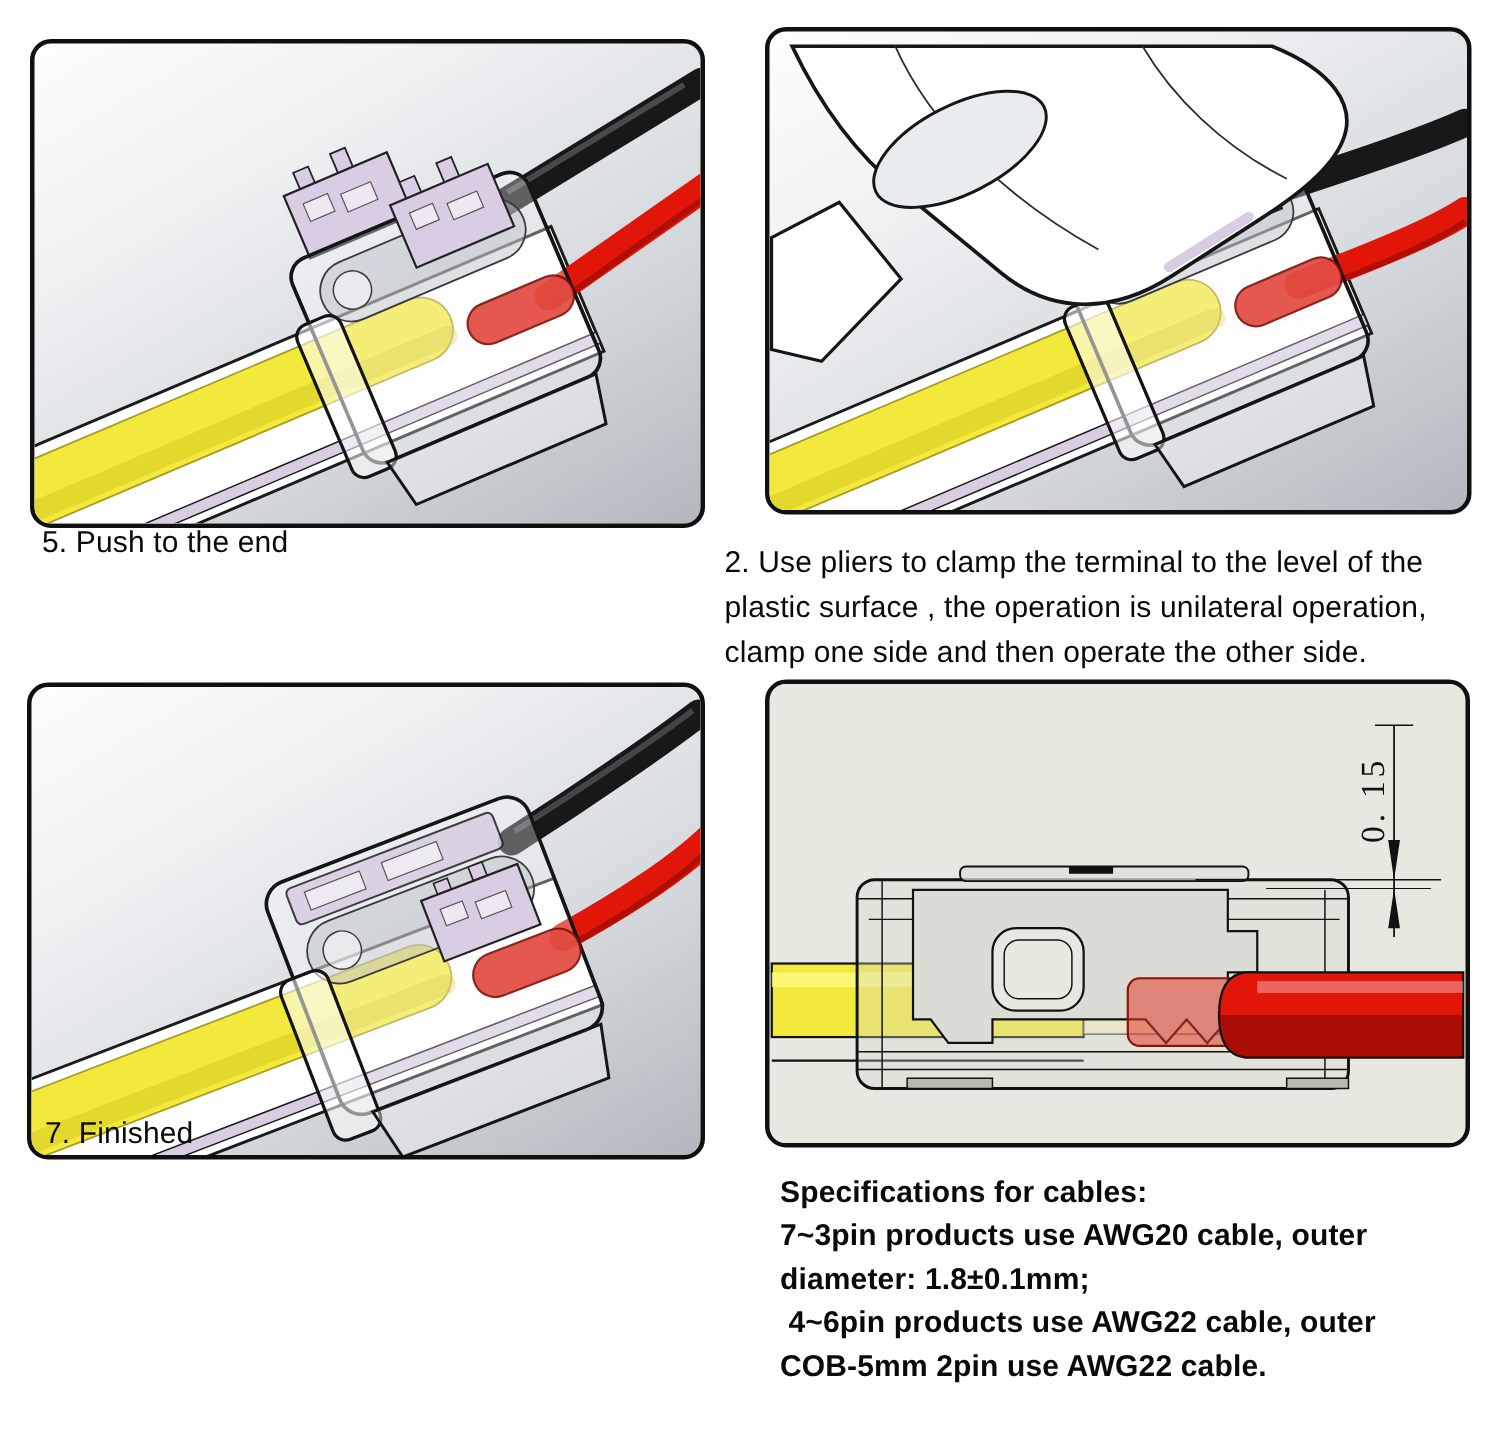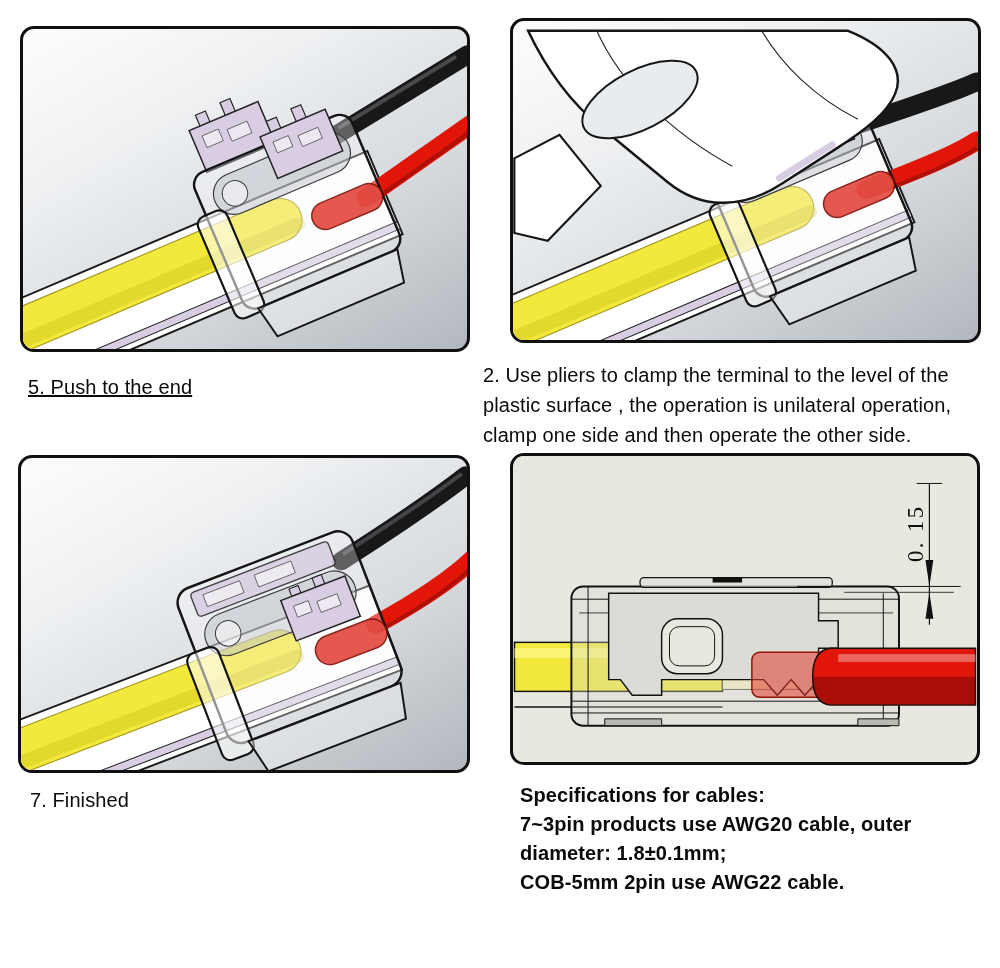--- a/index.html
+++ b/index.html
@@ -16,23 +16,23 @@
   }
   .p1{left:20px;top:26px;width:450px;height:326px;}
   .p2{left:510px;top:18px;width:471px;height:325px;}
   .p3{left:18px;top:455px;width:452px;height:318px;}
   .p4{left:510px;top:453px;width:470px;height:312px;background:#e9e8e0;}
   figure.panel svg{display:block;width:100%;height:100%;}
   .caption{
     position:absolute;font-size:20px;line-height:30px;color:#0a0a0a;
     letter-spacing:0.1px;
   }
-  .c5{left:28px;top:372px;text-decoration:underline;}
+  .c5{left:28px;top:347px;}
   .c6{left:483px;top:360px;width:508px;}
-  .c7{left:30px;top:785px;}
+  .c7{left:30px;top:741px;}
   .specs{left:520px;top:781px;width:472px;line-height:29px;font-weight:bold;}
   .specs div{white-space:pre-wrap;}
 </style>
 </head>
 <body>
 
 <figure class="panel render-bg p1">
   <svg viewBox="0 0 450 326">
     <g transform="translate(-30,292) rotate(-23)">
       <rect x="-40" y="-6" width="455" height="92" stroke="#1b1b1b" stroke-width="2" fill="#ffffff"></rect>
@@ -188,14 +188,15 @@
 </figure>
 
 <div class="caption c5">5. Push to the end</div>
 <div class="caption c6">2. Use pliers to clamp the terminal to the level of the plastic surface , the operation is unilateral operation, clamp one side and then operate the other side.</div>
 <div class="caption c7">7. Finished</div>
 
 <div class="caption specs">
   <div>Specifications for cables:</div>
   <div>7~3pin products use AWG20 cable, outer</div>
   <div>diameter: 1.8±0.1mm;</div>
+  <div> 4~6pin products use AWG22 cable, outer</div>
   <div>COB-5mm 2pin use AWG22 cable.</div>
 </div>
 
 </body></html>

